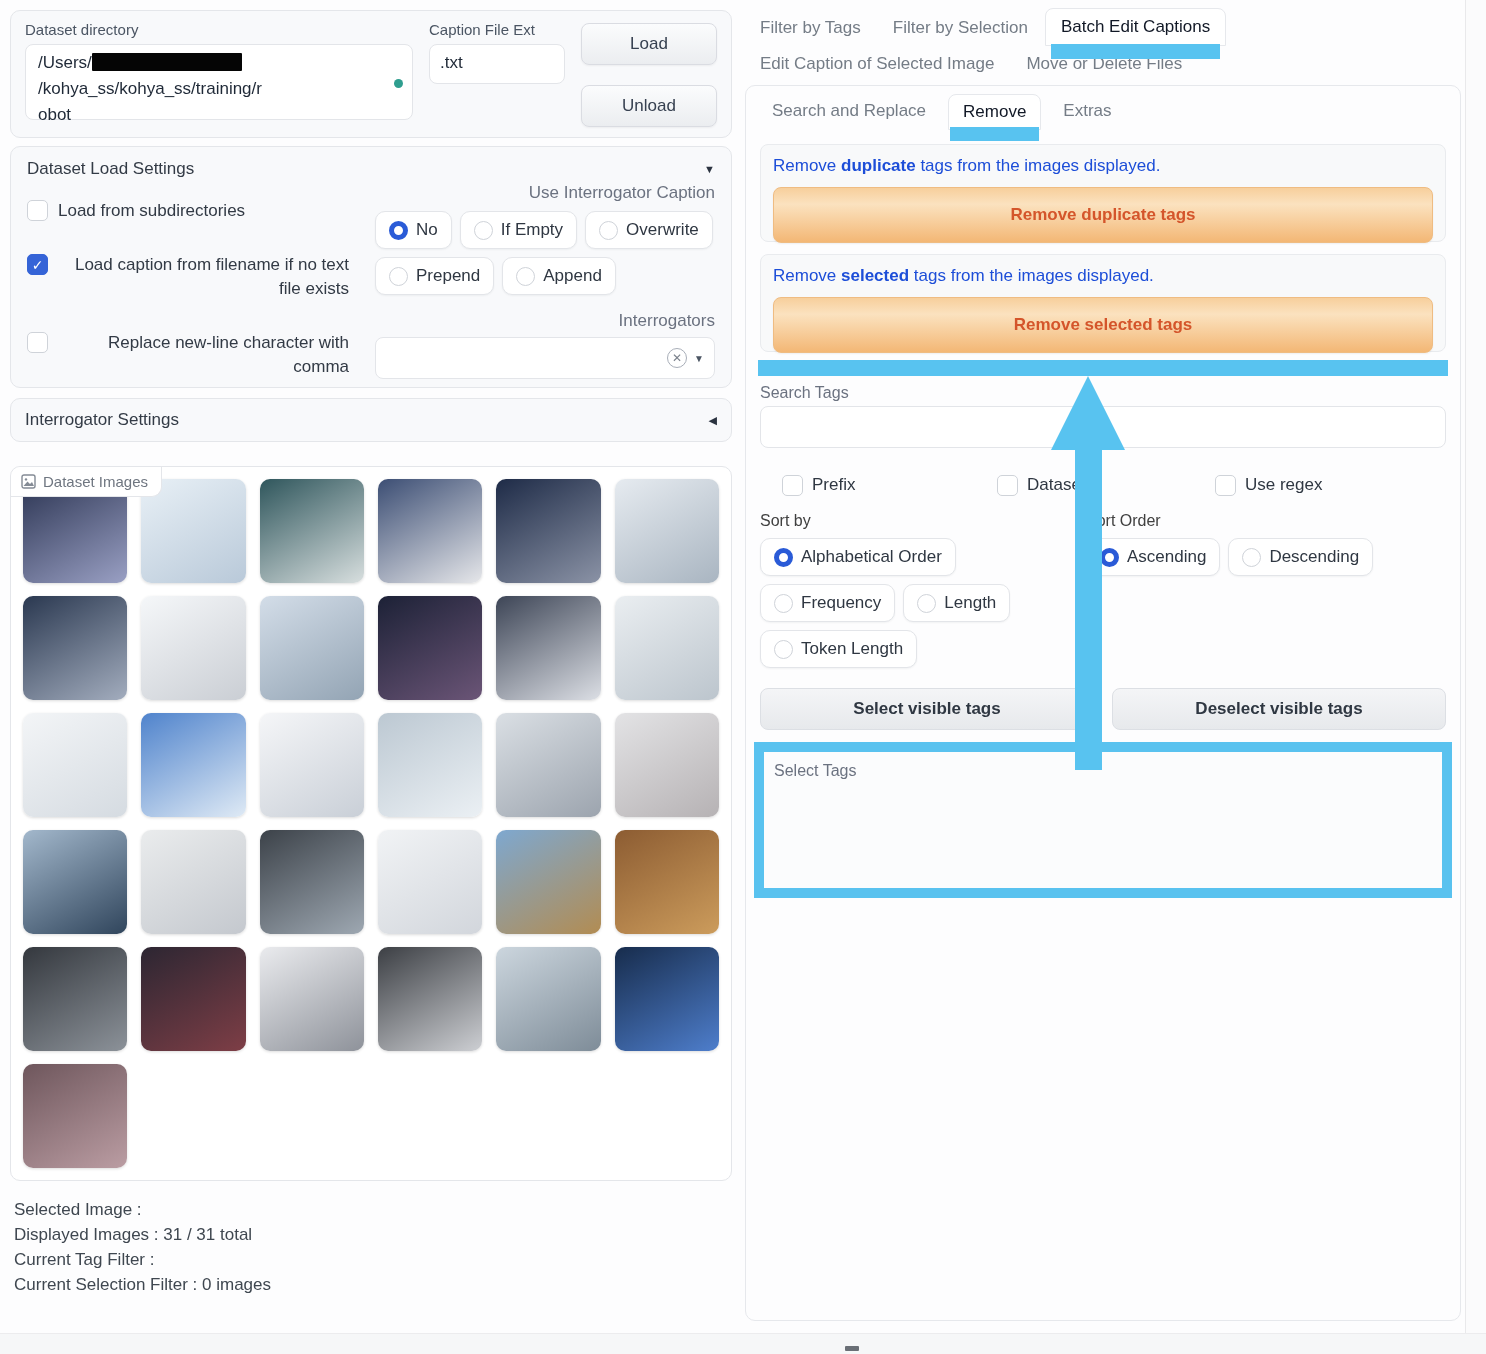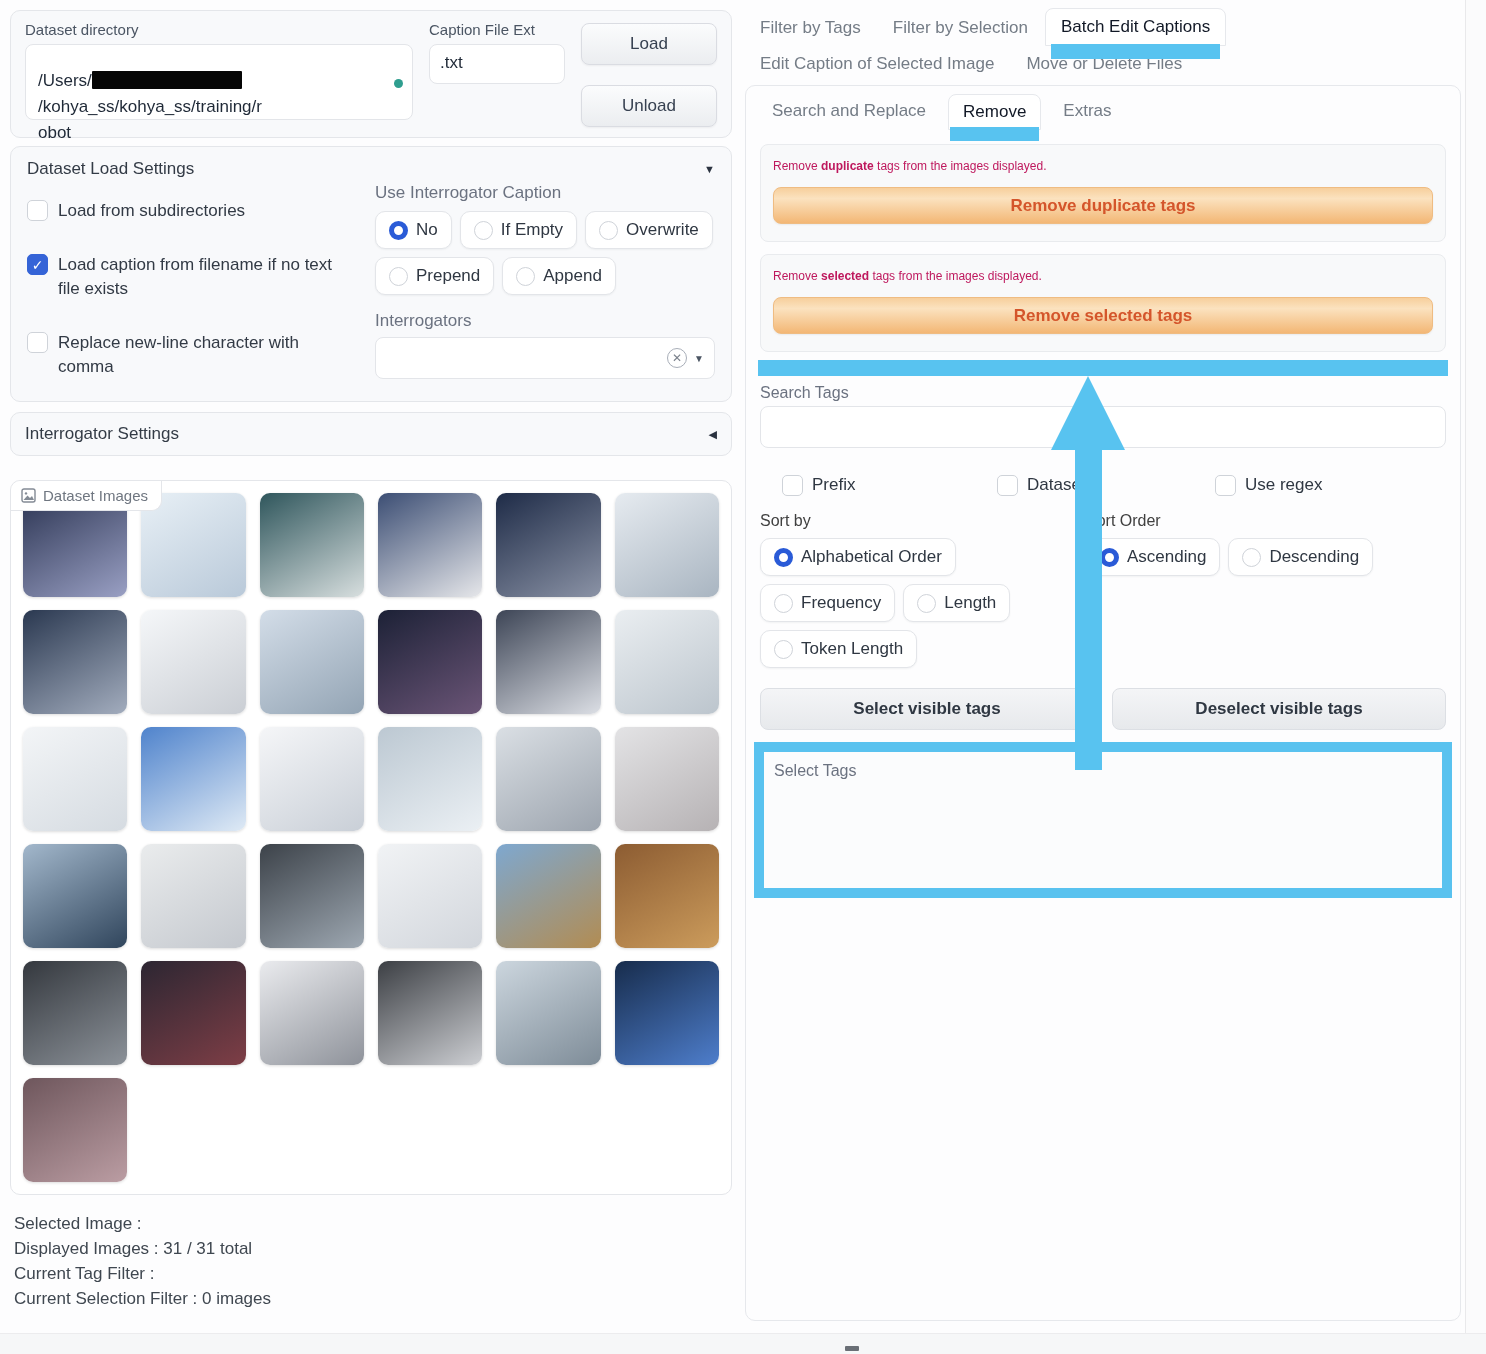--- a/index.html
+++ b/index.html
@@ -8,29 +8,29 @@
 
   .card { background:#f8f9fb; border:1px solid #e4e6ea; border-radius:10px; }
   .glabel { font-size:15px; color:#6b7280; }
 
   
   .left { position:absolute; left:10px; top:10px; width:722px; }
 
   .panelA { height:128px; display:flex; gap:16px; padding:10px 14px; }
   .fld-label { font-size:15px; color:#4b5563; margin-bottom:6px; }
   .dir-wrap { flex:1; }
-  .dir-box { position:relative; background:#fff; border:1px solid #e3e5e9; border-radius:8px; height:76px; padding:23px 12px; font-size:17px; color:#1f2937; line-height:26px; }
+  .dir-box { position:relative; background:#fff; border:1px solid #e3e5e9; border-radius:8px; height:76px; padding:5px 12px; font-size:17px; color:#1f2937; line-height:26px; }
   .redact { display:inline-block; width:150px; height:18px; background:#050505; vertical-align:-3px; border-radius:1px; }
   .green-dot { position:absolute; right:9px; top:34px; width:9px; height:9px; border-radius:50%; background:#2f9e8f; }
   .ext-wrap { width:136px; }
   .ext-box { background:#fff; border:1px solid #e3e5e9; border-radius:8px; height:40px; padding:8px 10px; font-size:17px; color:#1f2937; }
   .btn-col { width:136px; display:flex; flex-direction:column; gap:20px; padding-top:2px; }
   .gray-btn { height:42px; border:1px solid #dadce2; border-radius:8px; background:linear-gradient(180deg,#fbfcfd,#ebedf0); font-weight:normal; font-size:17px; color:#374151; display:flex; align-items:center; justify-content:center; box-shadow:0 1px 2px rgba(0,0,0,.05); cursor:pointer; }
 
-  .panelB { margin-top:8px; padding:12px 16px 22px; }
+  .panelB { margin-top:8px; padding:12px 16px 8px;text-align:right; }
   .acc-head { display:flex; justify-content:space-between; align-items:center; font-size:17px; color:#333b46; cursor:pointer; }
   .acc-caret { font-size:11px; color:#2b3340; }
   .panelB-body { display:grid; grid-template-columns:1fr 340px; gap:26px; margin-top:4px; }
   .cbrow { display:flex; gap:10px; align-items:flex-start; font-size:17px; color:#323a45; line-height:24px; cursor:pointer; }
   .cb { flex:0 0 21px; width:21px; height:21px; border:1.5px solid #cfd3d9; border-radius:5px; background:#fff; margin-top:1px; display:flex; align-items:center; justify-content:center; font-size:14px; font-weight:bold; color:#fff; }
   .cb.checked { background:#3564d7; border-color:#3564d7; }
   .cb.checked::after { content:"✓"; }
   .radio { flex:0 0 19px; width:19px; height:19px; border:1.5px solid #cfd3d9; border-radius:50%; background:#fff; }
   .radio.checked { border:5.5px solid #2a5bd7; }
   .pill { display:inline-flex; align-items:center; gap:8px; background:#fff; border:1px solid #e3e5e9; border-radius:10px; padding:8px 13px; font-size:17px; color:#2f3742; box-shadow:0 1px 2px rgba(27,35,44,.05); cursor:pointer; white-space:nowrap; }
@@ -58,22 +58,22 @@
 
   .tabpanel { margin-top:3px; background:#fdfdfe; border:1px solid #e6e8ec; border-radius:10px; height:1236px; }
   .subtabs { display:flex; column-gap:8px; padding:8px 12px 6px; }
   .subtab { padding:7px 14px; font-size:17px; color:#747c86; cursor:pointer; position:relative; white-space:nowrap; }
   .subtab.checked { color:#111826; background:#fff; border:1px solid #e6e8ec; border-radius:8px 8px 0 0; }
   .subtab.checked::after { content:""; position:absolute; left:1px; right:1px; bottom:-12px; height:14px; background:#58c3f0; z-index:5; }
 
   .content { position:relative; padding:4px 14px 14px; }
   .section { margin-top:4px; height:98px; background:#f8f9fa; border:1px solid #e9ebee; border-radius:8px; padding:10px 12px 12px; }
   .section + .section { margin-top:12px; }
-  .section .desc { font-size:12px; color:#be185d; line-height:22px; }
-  .orange-btn { margin-top:10px; width:100%; height:37px; border:1px solid #efbc82; border-radius:8px; background:linear-gradient(180deg,#f7cf9c 0%,#fbe2bf 30%,#f3b775 100%); color:#d4552b; font-weight:bold; font-size:17px; display:flex; align-items:center; justify-content:center; box-shadow:0 1px 2px rgba(0,0,0,.06); cursor:pointer; }
+  .section .desc { font-size:17px; color:#1d4ed8; line-height:22px; }
+  .orange-btn { margin-top:10px; width:100%; height:56px; border:1px solid #efbc82; border-radius:8px; background:linear-gradient(180deg,#f7cf9c 0%,#fbe2bf 30%,#f3b775 100%); color:#d4552b; font-weight:bold; font-size:17px; display:flex; align-items:center; justify-content:center; box-shadow:0 1px 2px rgba(0,0,0,.06); cursor:pointer; }
 
   .hl-bar { margin:8px 0 0 -2px; width:calc(100% + 4px); height:16px; background:#58c3f0; }
 
   .search-label { margin-top:8px; font-size:16px; color:#6b7280; }
   .text-input { margin-top:4px; width:100%; height:42px; background:#fff; border:1px solid #e3e5e9; border-radius:8px; font-size:17px; color:#1f2937; padding:0 12px; font-family:inherit; outline:none; }
 
   .opt-row { margin-top:26px; display:grid; grid-template-columns:215px 218px 1fr; padding-left:22px; }
   .opt-item { display:flex; align-items:center; gap:9px; font-size:17px; color:#2f3742; cursor:pointer; }
 
   .sort-area { margin-top:16px; display:flex; gap:26px; }

